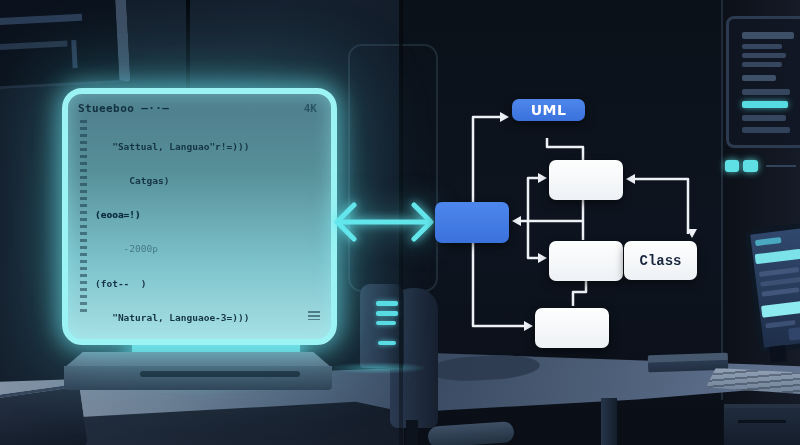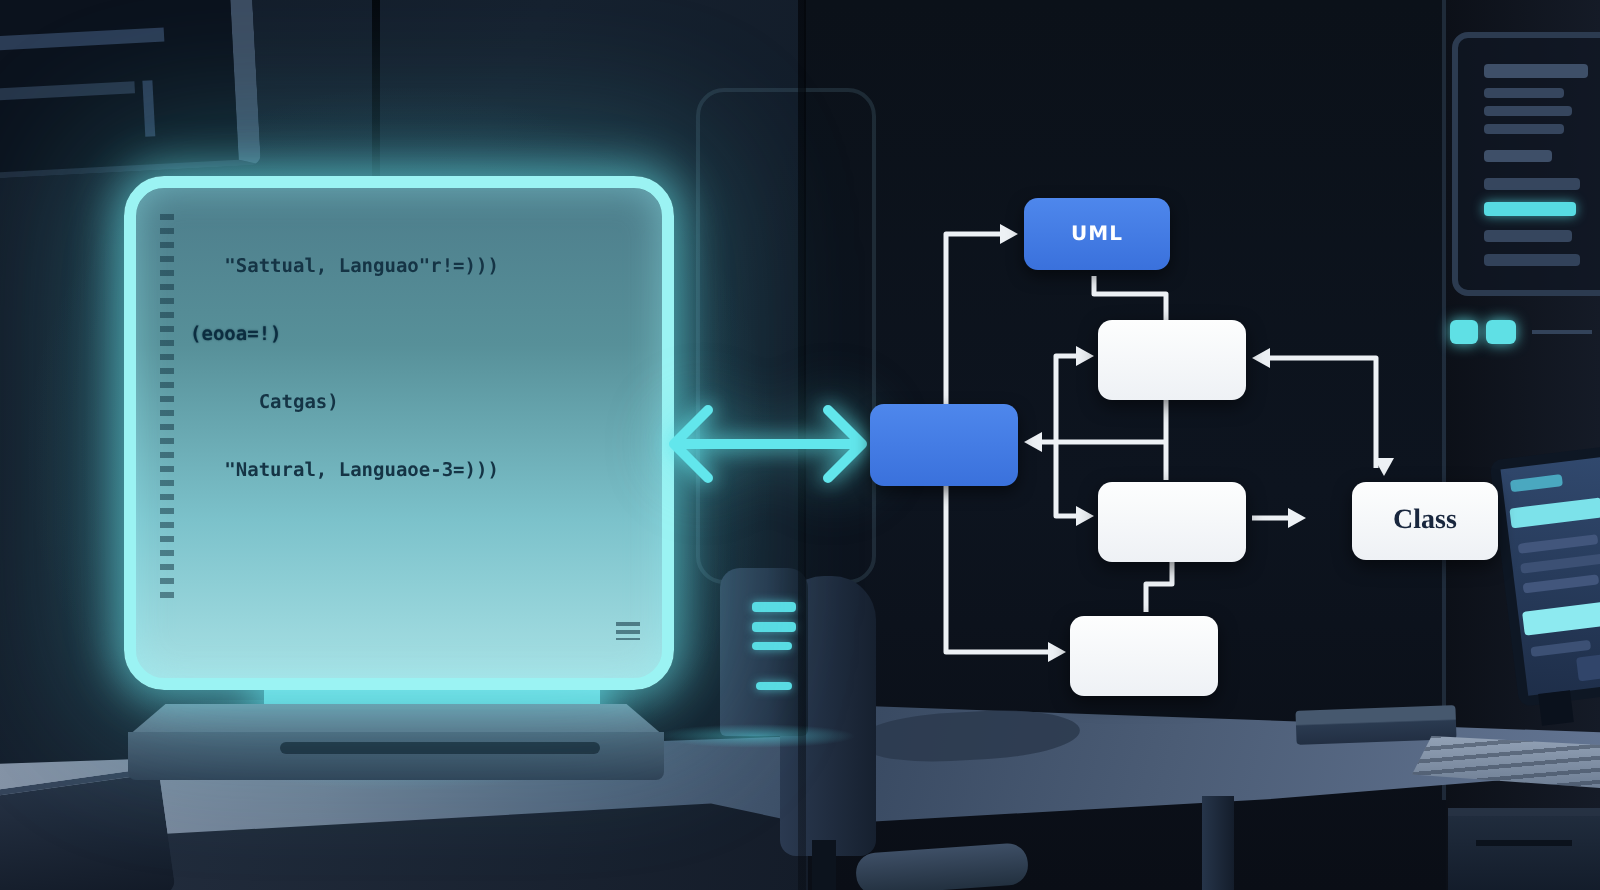--- a/index.html
+++ b/index.html
@@ -143,25 +143,25 @@
     filter:drop-shadow(0 0 5px rgba(98,230,236,.9)) drop-shadow(0 0 14px rgba(98,230,236,.5));}
 
   
   .fc-svg{left:0;top:0;}
   .node{position:absolute;display:flex;align-items:center;justify-content:center;
     border-radius:7px;font-weight:bold;}
   .node.blue{background:linear-gradient(180deg,#4e87ec,#3a71dc);color:#fff;
     box-shadow:0 3px 8px rgba(0,0,0,.5);}
   .node.white{background:linear-gradient(180deg,#fdfefe,#eef1f5);color:#19273e;
     box-shadow:0 3px 9px rgba(0,0,0,.5);}
-  .n-uml{left:512px;top:99px;width:73px;height:36px;font-size:10px;font-family:"DejaVu Sans",sans-serif;letter-spacing:.5px;}
+  .n-uml{left:512px;top:99px;width:73px;height:22px;font-size:14px;font-family:"DejaVu Sans",sans-serif;letter-spacing:.5px;}
   .n-top{left:549px;top:160px;width:74px;height:40px;}
   .n-input{left:435px;top:202px;width:74px;height:41px;}
   .n-mid{left:549px;top:241px;width:74px;height:40px;}
-  .n-class{left:676px;top:241px;width:73px;height:39px;font-size:14px;font-family:Liberation Serif, serif;}
+  .n-class{left:624px;top:241px;width:73px;height:39px;font-size:14px;font-family:Liberation Mono, monospace;}
   .n-bottom{left:535px;top:308px;width:74px;height:40px;}
 </style>
 </head>
 <body>
 
 <div class="stage">
 
   <div class="abs left-wall"></div>
   <div class="abs wall-glow"></div>
   <div class="abs seam1"></div>
@@ -229,26 +229,32 @@
   <div class="abs device-glow"></div>
   <div class="abs seam2"></div>
 
   <div class="abs neck"></div>
   <div class="abs base-top"></div>
   <div class="abs base-front"></div>
   <div class="abs base-slot"></div>
 
   <div class="abs screen">
     <div class="screen-inner">
+      <div class="screen-head">
+        <span class="screen-title">Stueeboo —··—</span>
+        <span class="screen-badge">4K</span>
+      </div>
       <div class="screen-body">
         <div class="gutter"></div>
         <div class="code">
           <div class="cl">   "Sattual, Languao"r!=)))</div>
+          <div class="cl">      Catgas)</div>
           <div class="cl hl">(eooa=!)</div>
-          <div class="cl">      Catgas)</div>
+          <div class="cl faint">     -2000p</div>
+          <div class="cl">(fot--  )</div>
           <div class="cl">   "Natural, Languaoe-3=)))</div>
           
           
           
           
           
           
           
           
         </div>

